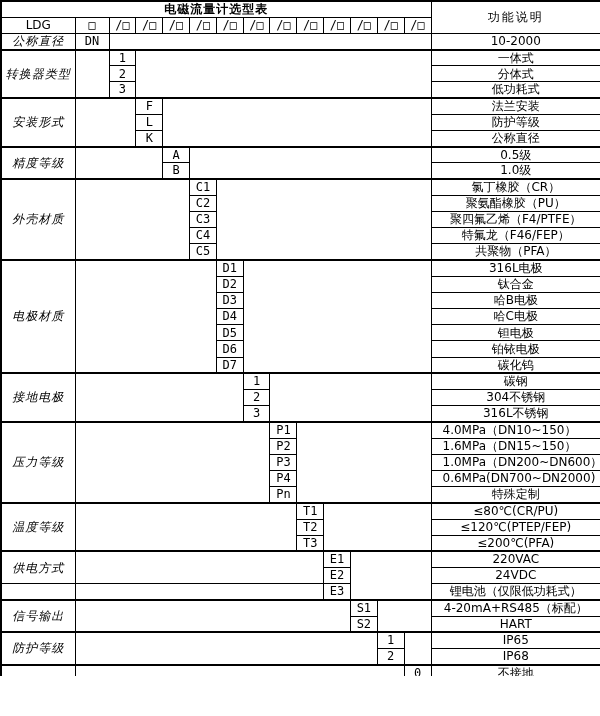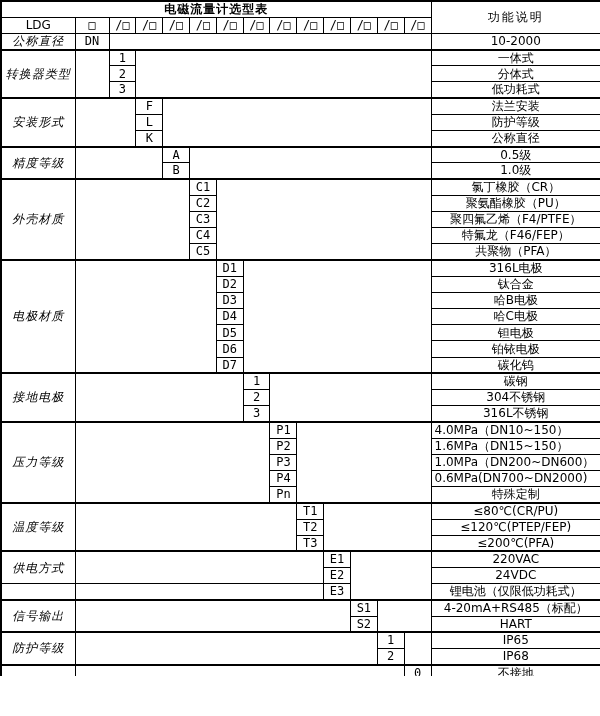--- a/index.html
+++ b/index.html
@@ -22,21 +22,21 @@
     white-space:nowrap;
   }
   tr{height:16.2px;}
   tr.gtop td{border-top:2px solid #000;}
   td.title{font-weight:bold;font-size:13px;letter-spacing:1px;}
   td.fn{font-size:13px;letter-spacing:2px;border-left:2px solid #000;}
   td.cat{letter-spacing:1px;border-right:2px solid #000;font-style:italic;}
   td.catE{border-right:2px solid #000;}
   td.model{text-align:left;padding-left:9px;}
   td.desc{border-left:2px solid #000;border-radius:8px;}
-  td.desc.left{text-align:left;padding-left:3px;}
+  td.desc.left{text-align:left;padding-left:11px;}
   td.slot,td.code{font-family:"DejaVu Sans Mono","DejaVu Sans",monospace;font-size:12px;}
 </style>
 </head>
 <body>
 
 <div class="page">
 <table class="sel">
   <colgroup>
     <col style="width:74px">
         <col style="width:34px">

